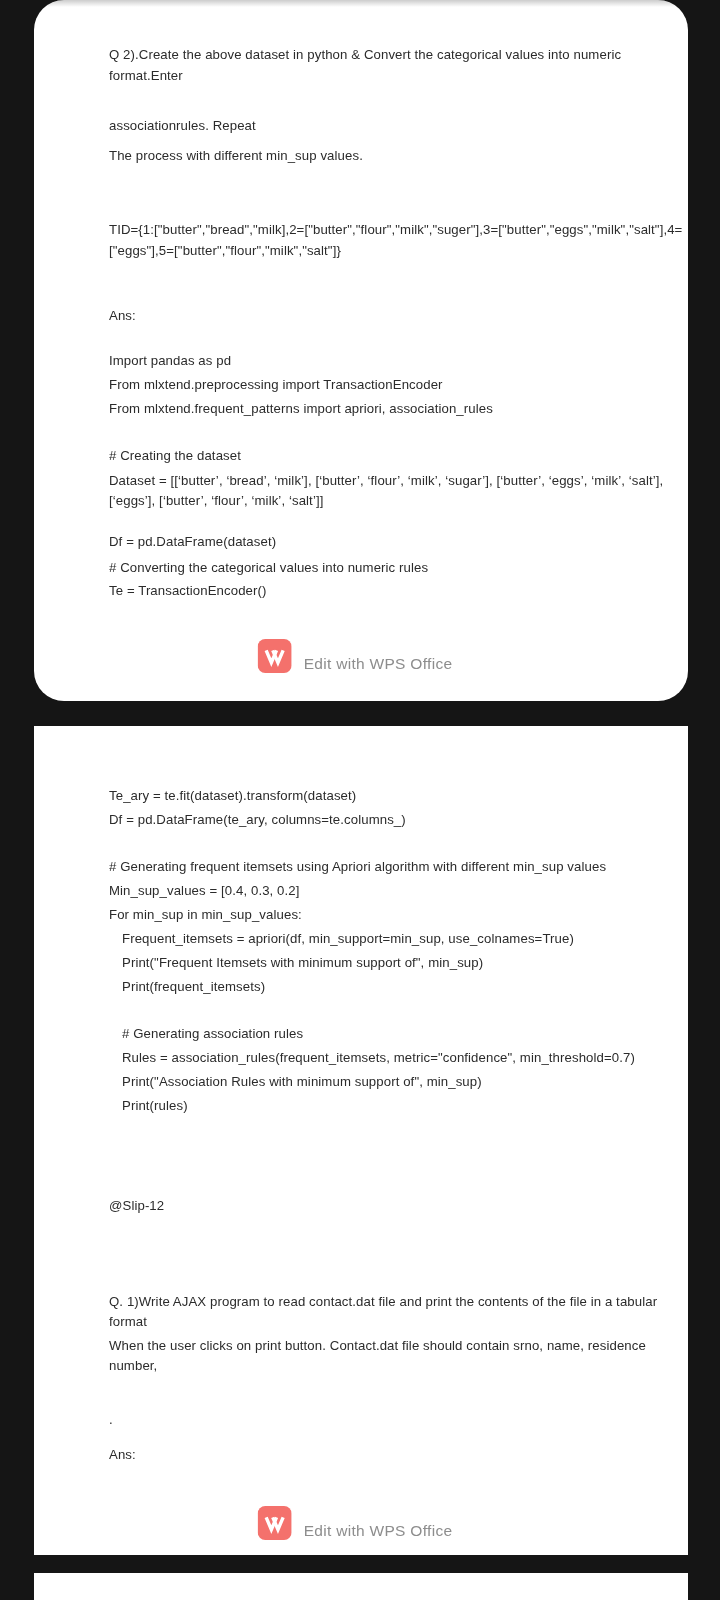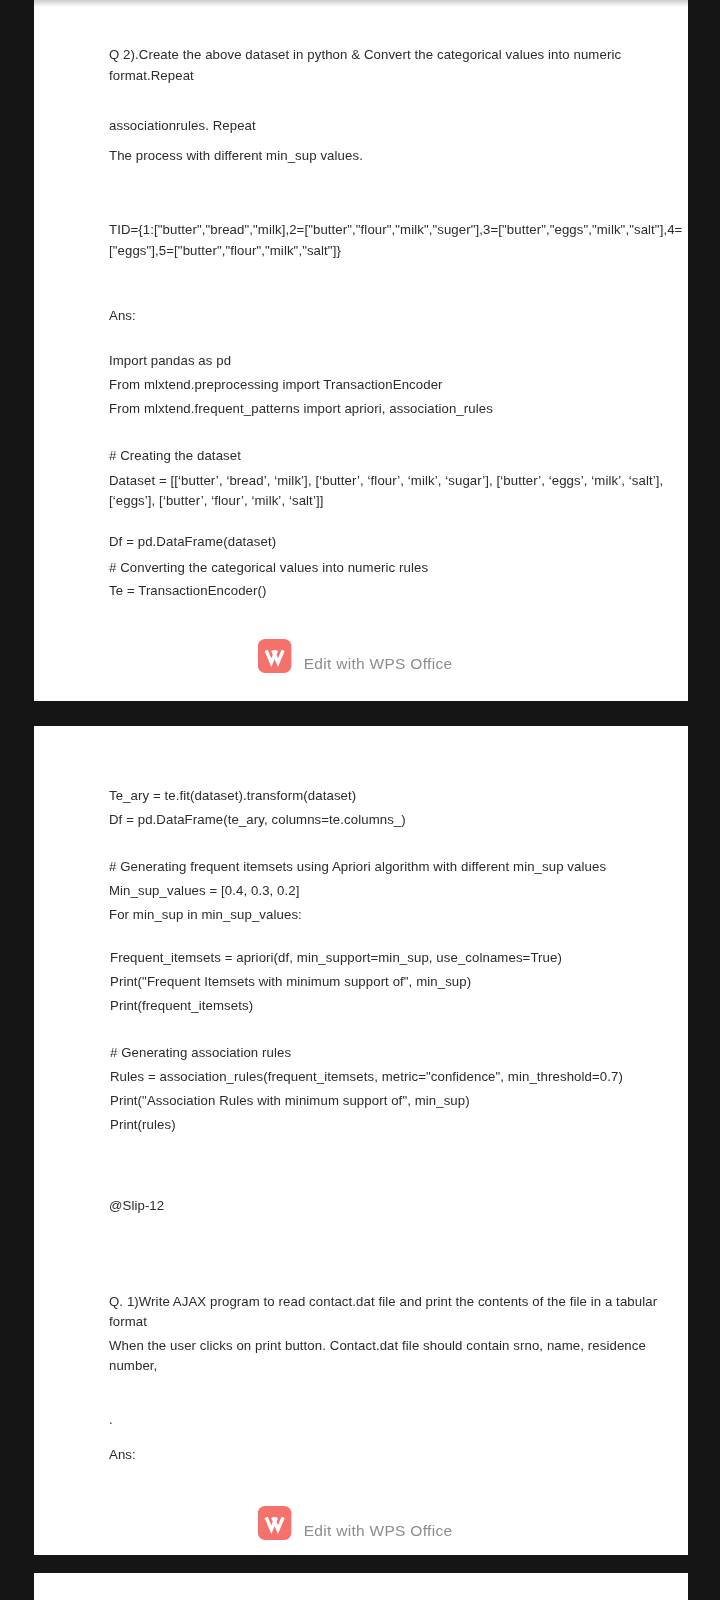--- a/index.html
+++ b/index.html
@@ -29,21 +29,21 @@
   }
   .ln {
     position: absolute;
     left: 75px;
     white-space: pre;
     font-size: 13.2px;
     line-height: 16px;
     color: #2b2b2b;
     letter-spacing: 0.1px;
   }
-  .ln.ind { left: 76px; margin-top: 19px; }
+  .ln.ind { left: 88px; }
   .badge {
     position: absolute;
     left: 50%;
     transform: translateX(-50%);
     margin-left: -6px;
     display: flex;
     align-items: flex-end;
     gap: 12px;
     cursor: pointer;
   }
@@ -52,25 +52,25 @@
     font-size: 15.5px;
     letter-spacing: 0.3px;
     white-space: nowrap;
   }
 </style>
 </head>
 <body>
 
 <div class="stage">
 
-  <div class="page" style="top:0; height:701px;">
+  <div class="page" style="top:0; height:701px;border-radius:30px;">
     <div class="page-top-shadow"></div>
 
     <div class="ln" style="top:47px">Q 2).Create the above dataset in python &amp; Convert the categorical values into numeric</div>
-    <div class="ln" style="top:68px">format.Repeat</div>
+    <div class="ln" style="top:68px">format.Enter</div>
     <div class="ln" style="top:118px">associationrules. Repeat</div>
     <div class="ln" style="top:148px">The process with different min_sup values.</div>
     <div class="ln" style="top:222px">TID={1:["butter","bread","milk],2=["butter","flour","milk","suger"],3=["butter","eggs","milk","salt"],4=</div>
     <div class="ln" style="top:243px">["eggs"],5=["butter","flour","milk","salt"]}</div>
     <div class="ln" style="top:308px">Ans:</div>
     <div class="ln" style="top:353px">Import pandas as pd</div>
     <div class="ln" style="top:377px">From mlxtend.preprocessing import TransactionEncoder</div>
     <div class="ln" style="top:401px">From mlxtend.frequent_patterns import apriori, association_rules</div>
     <div class="ln" style="top:448px"># Creating the dataset</div>
     <div class="ln" style="top:473px">Dataset = [[‘butter’, ‘bread’, ‘milk’], [‘butter’, ‘flour’, ‘milk’, ‘sugar’], [‘butter’, ‘eggs’, ‘milk’, ‘salt’],</div>

